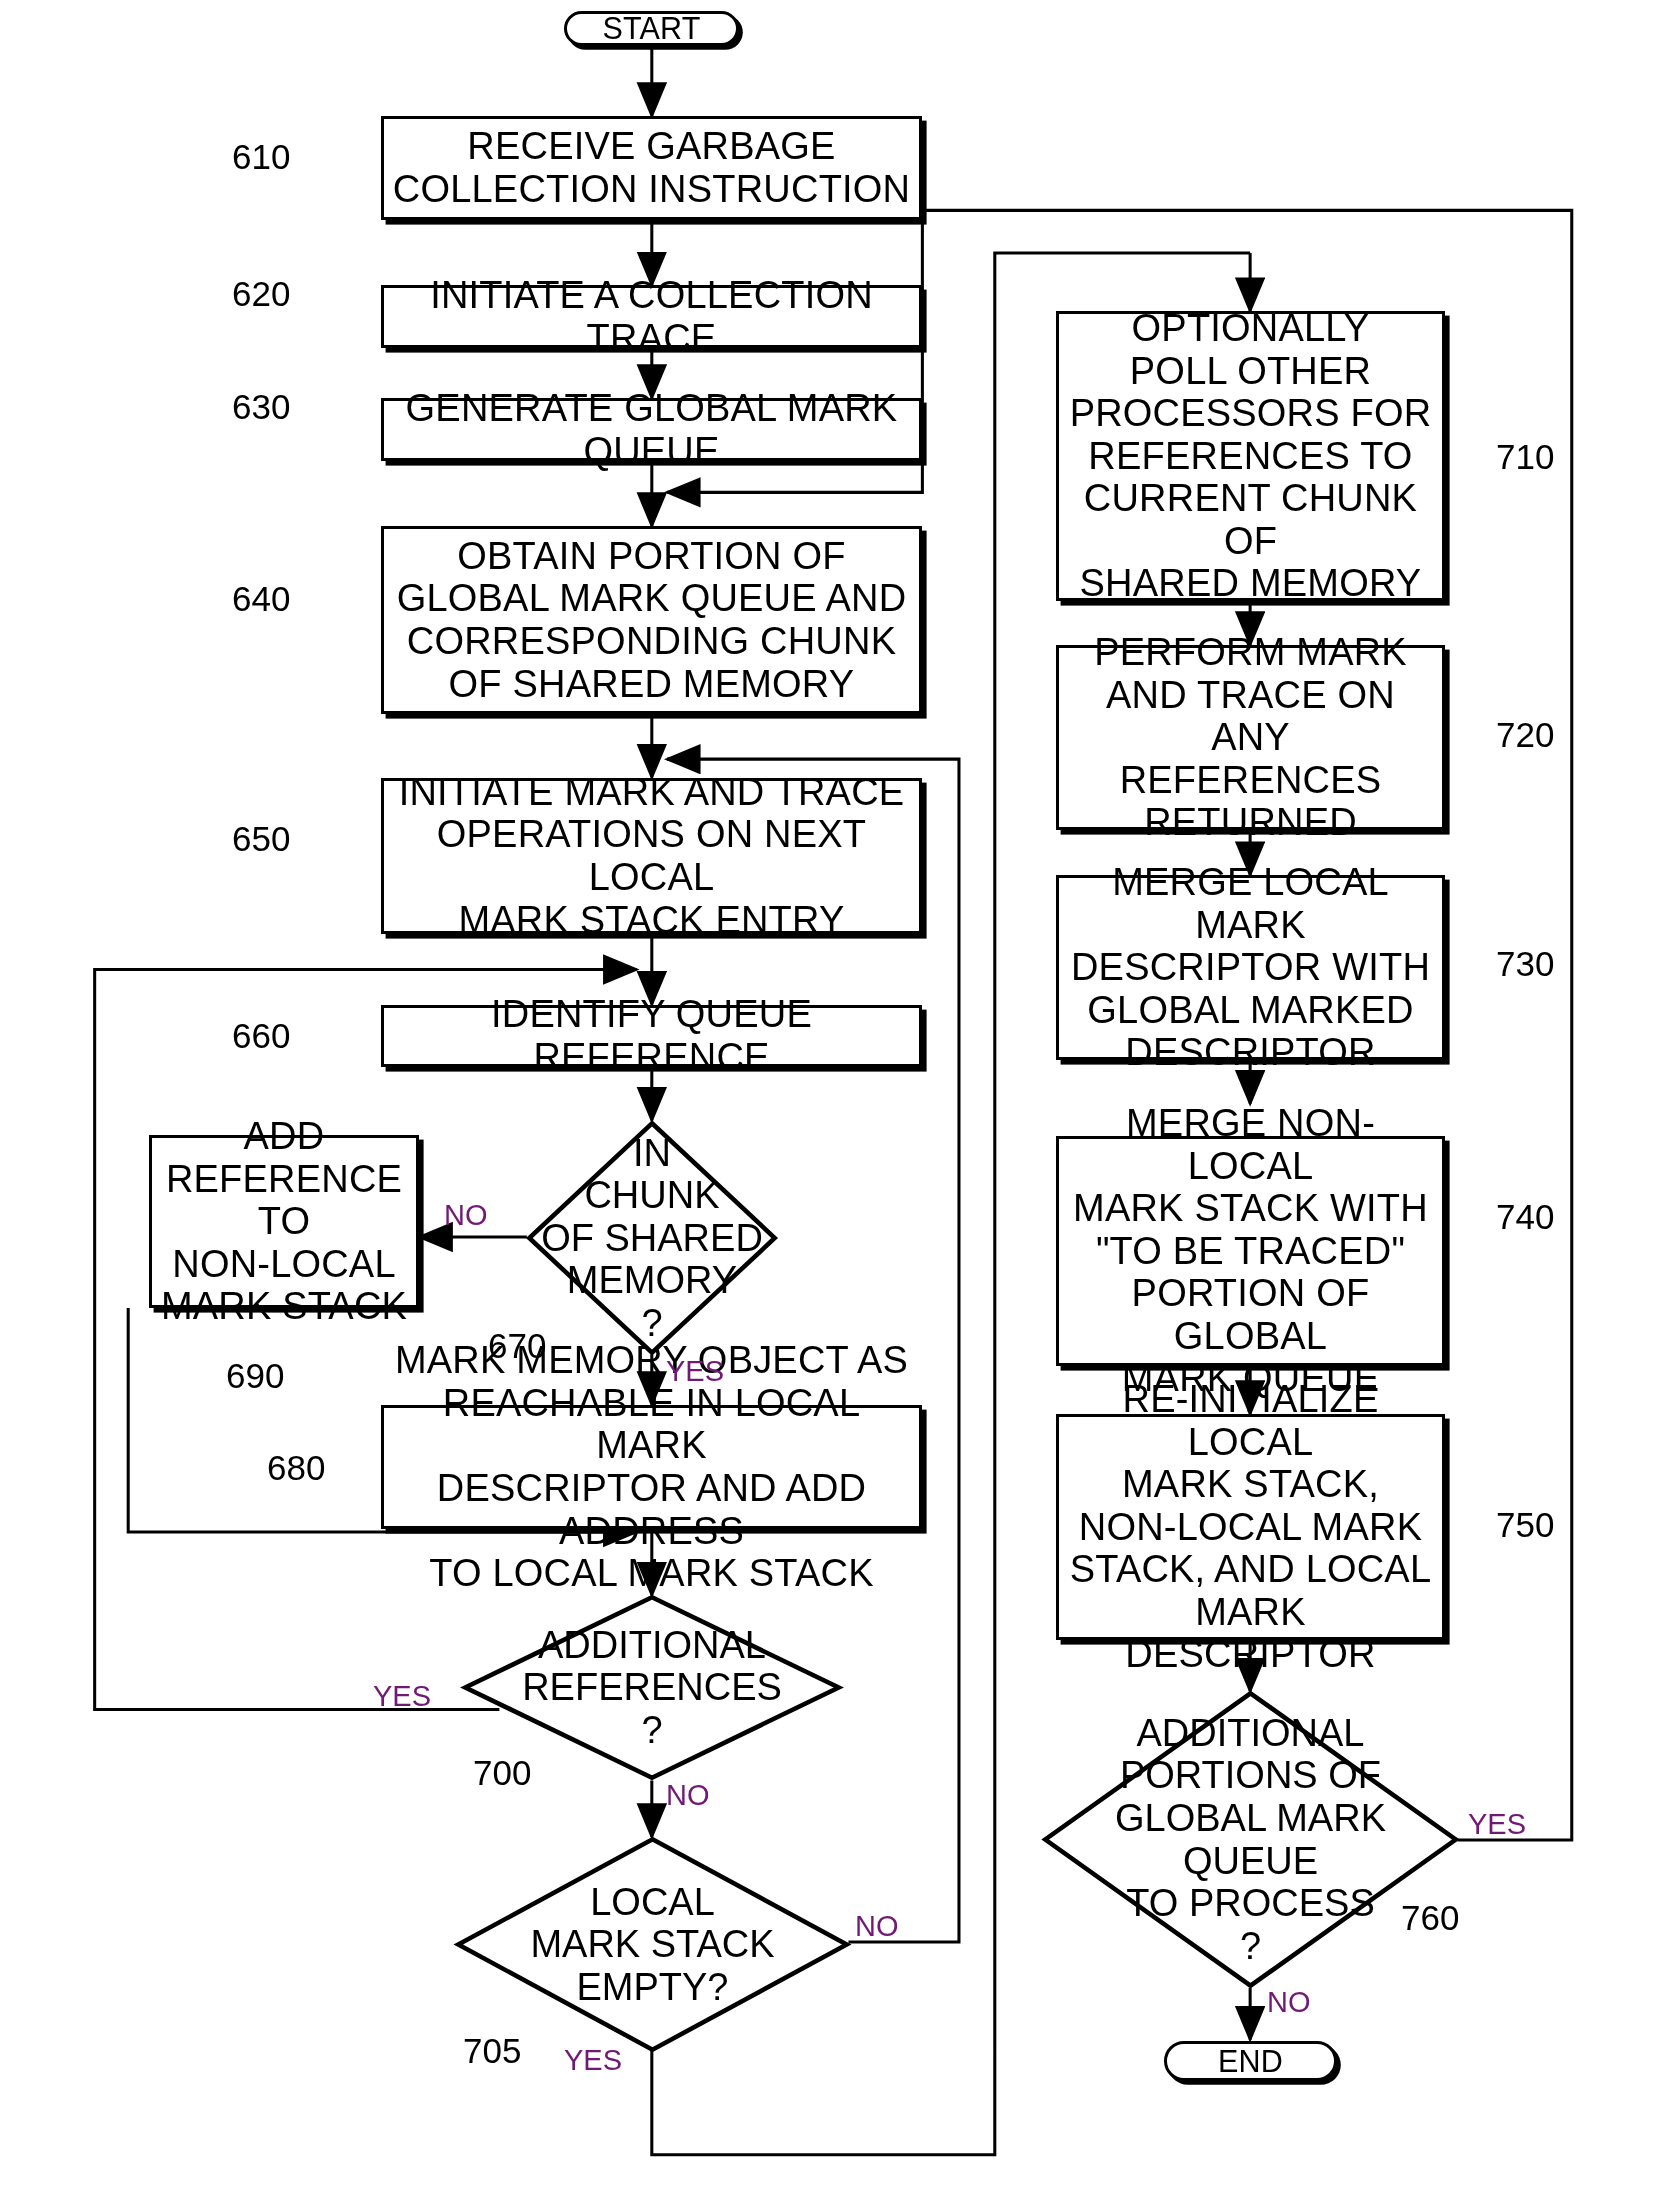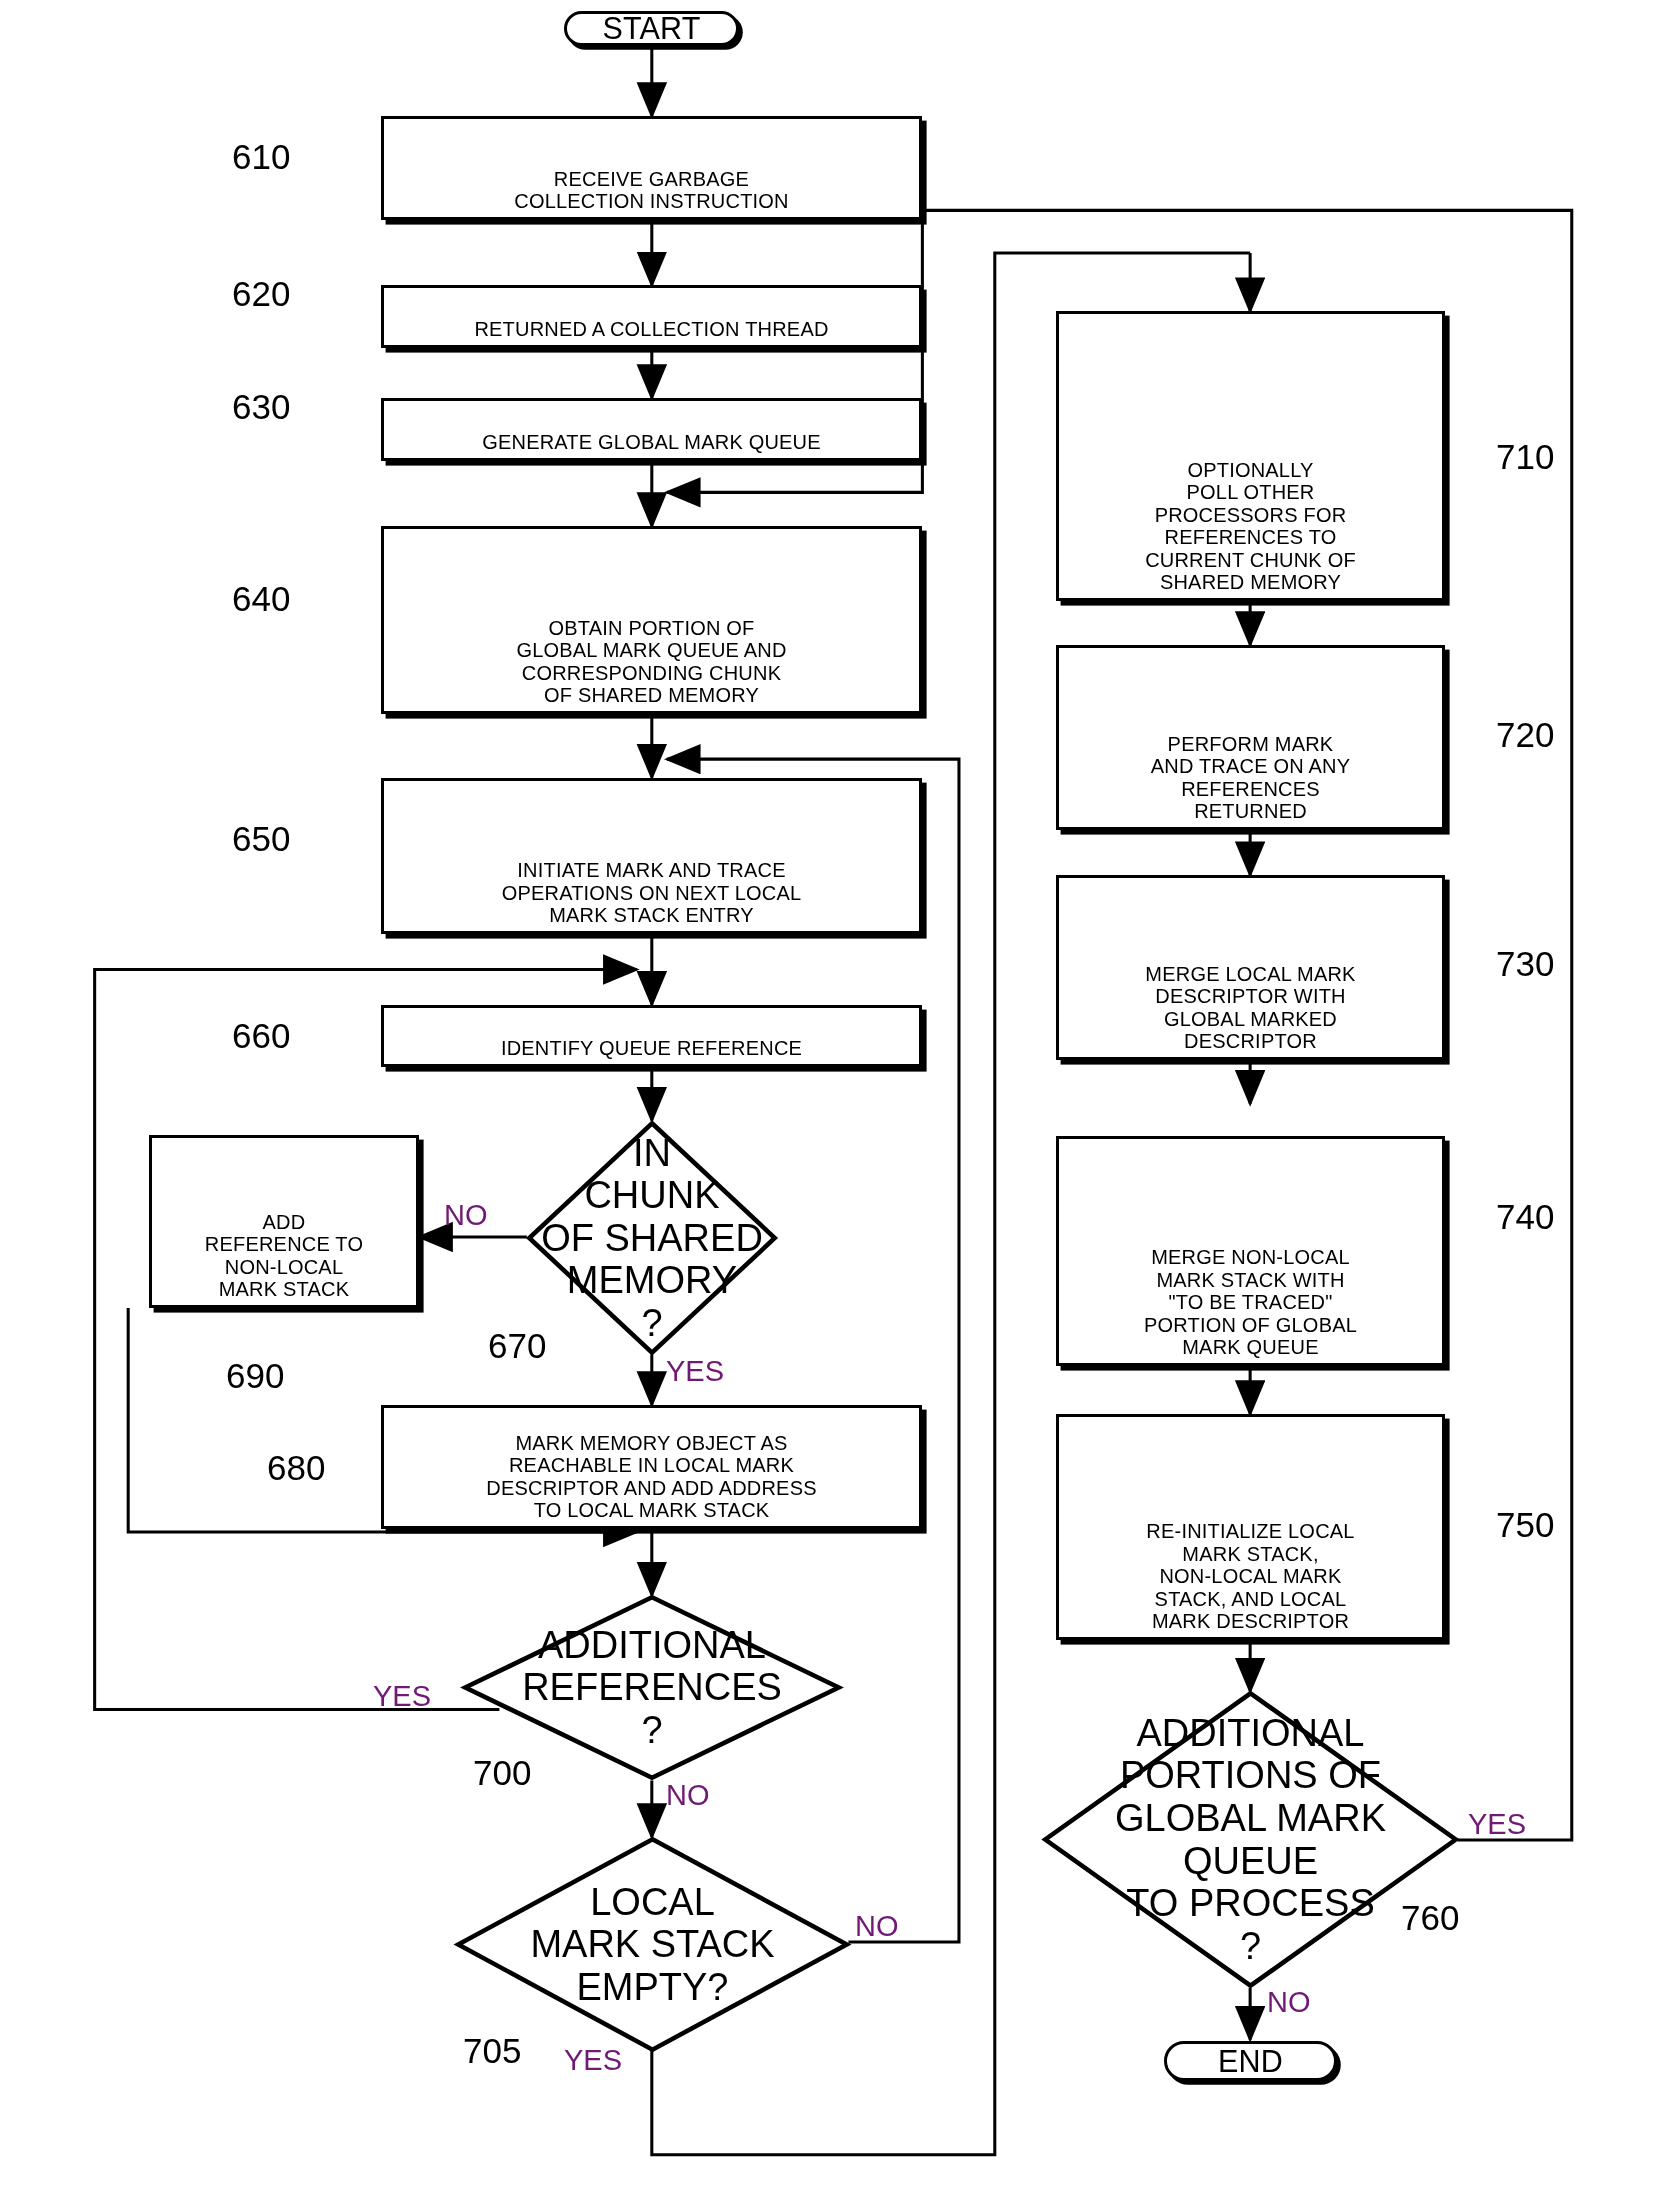--- a/index.html
+++ b/index.html
@@ -6,21 +6,21 @@
   body{width:1671px;height:2205px;position:relative;
        font-family:"Liberation Sans", sans-serif;color:#000;}
   #canvas{position:absolute;left:0;top:0;width:1671px;height:2205px;}
   svg{position:absolute;left:0;top:0;width:1671px;height:2205px;overflow:visible;}
 
   .node{position:absolute;box-sizing:border-box;display:flex;align-items:center;
         justify-content:center;text-align:center;background:#fff;
         border:3px solid #000;line-height:1.12;letter-spacing:0.2px;}
   .node.shadow{box-shadow:4.6px 4.6px 0 0 #000;}
   .term{border-radius:762px;box-shadow:3.8px 3.8px 0 0 #000;font-size:30.5px;}
-  .proc{font-size:20px;padding:4.6px 7.6px;align-items:flex-end;}
+  .proc{font-size:38px;padding:4.6px 7.6px;}
   .txt{white-space:pre-line;}
 
   .dia{position:absolute;display:flex;align-items:center;justify-content:center;}
   .dia .shape{position:absolute;left:0;top:0;width:100%;height:100%;}
   .dia .lbl{position:relative;text-align:center;font-size:38px;line-height:1.12;
             white-space:pre-line;z-index:2;}
 
   .ref{position:absolute;font-size:35px;color:#000;white-space:nowrap;}
   .edgelbl{position:absolute;font-size:29px;color:#701a75;white-space:nowrap;}
 </style>
@@ -93,21 +93,21 @@
     <span class="txt">END</span>
   </div>
 
   <div class="node proc shadow" style="left:381px;top:116px;width:541px;height:104px;">
     <span class="txt">RECEIVE GARBAGE
 COLLECTION INSTRUCTION</span>
   </div>
   <span class="ref" style="left:232px;top:137px;">610</span>
 
   <div class="node proc shadow" style="left:381px;top:285px;width:541px;height:63px;">
-    <span class="txt">RETURNED A COLLECTION THREAD</span>
+    <span class="txt">INITIATE A COLLECTION TRACE</span>
   </div>
   <span class="ref" style="left:232px;top:274px;">620</span>
 
   <div class="node proc shadow" style="left:381px;top:398px;width:541px;height:63px;">
     <span class="txt">GENERATE GLOBAL MARK QUEUE</span>
   </div>
   <span class="ref" style="left:232px;top:387px;">630</span>
 
   <div class="node proc shadow" style="left:381px;top:526px;width:541px;height:188px;">
     <span class="txt">OBTAIN PORTION OF

